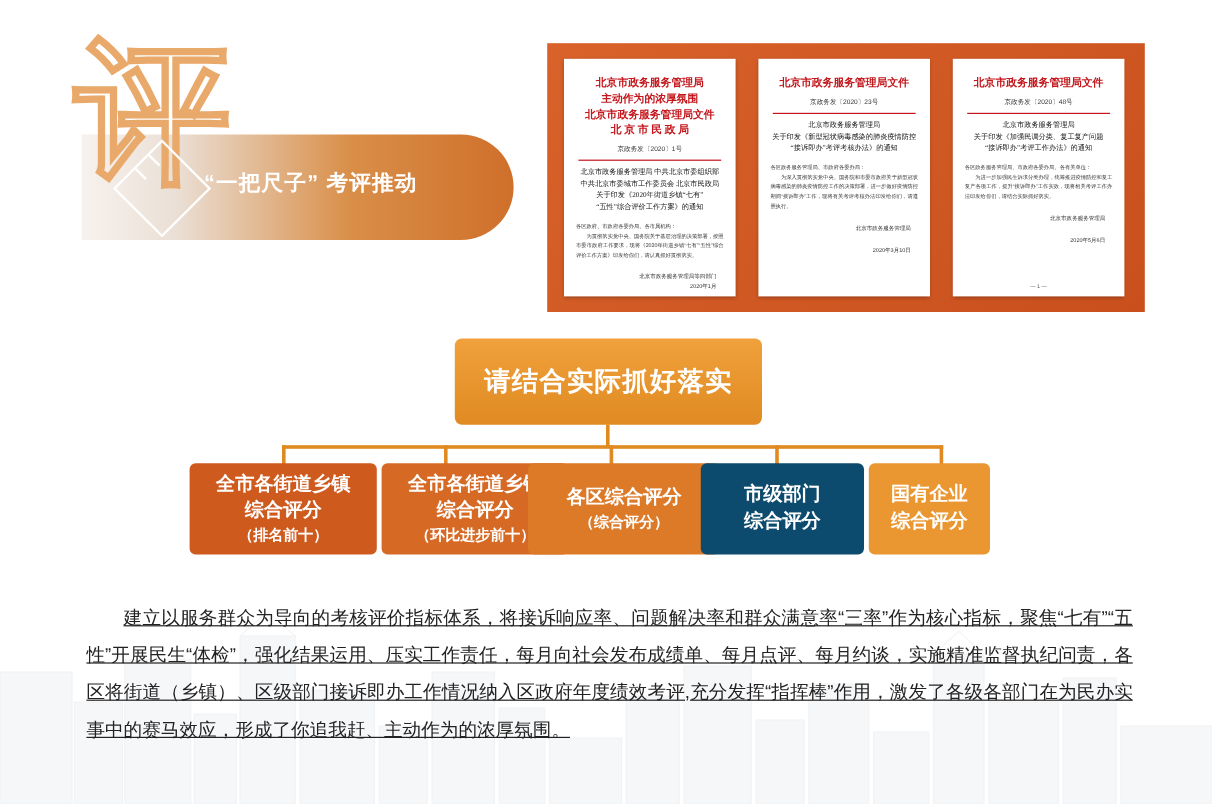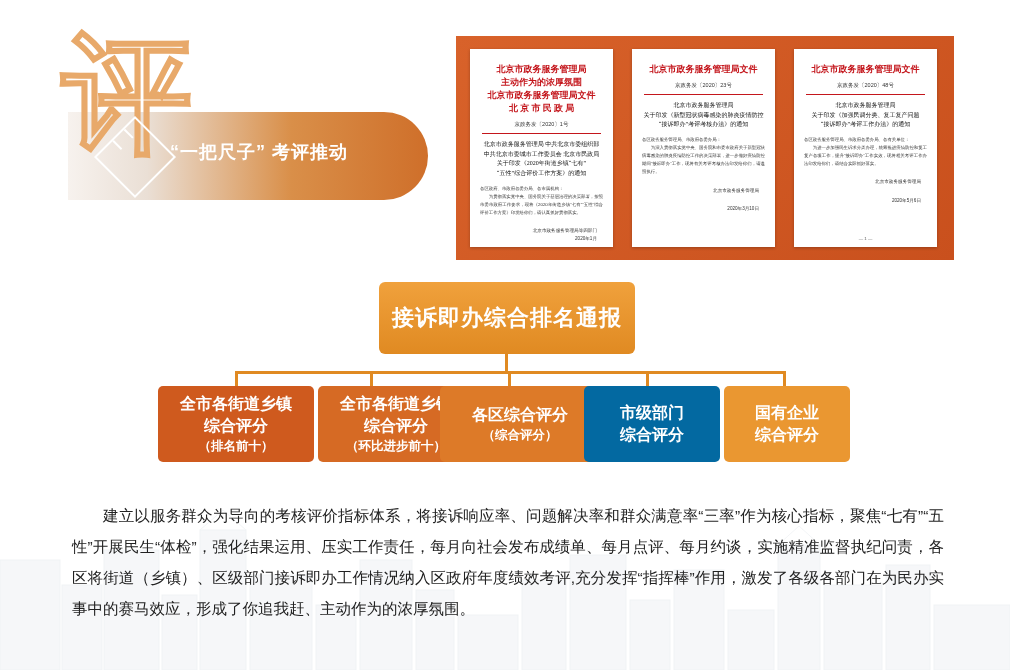--- a/index.html
+++ b/index.html
@@ -214,20 +214,21 @@
     position: absolute;
     left: 72px;
     top: 500px;
     width: 872px;
     font-size: 15.5px;
     color: #222222;
     line-height: 2.0;
     text-align: justify;
     text-indent: 2em;
     font-family: "Liberation Sans", "DejaVu Sans", sans-serif;
+    text-decoration: underline;
   }
 </style>
 </head>
 <body>
 
 <div class="stage">
 
   <svg class="skyline" viewBox="0 0 1010 260" preserveAspectRatio="none">
     <g fill="#eef1f4" stroke="#e2e7ec" stroke-width="1">
       <rect x="0" y="150" width="60" height="110"></rect>
@@ -304,21 +305,21 @@
 “接诉即办”考评工作办法》的通知</div>
       <div class="doc-body" style="white-space:pre-line;">各区政务服务管理局、市政府各委办局、各有关单位：
 　　为进一步加强民生诉求分类办理，统筹推进疫情防控和复工复产各项工作，提升“接诉即办”工作实效，现将相关考评工作办法印发给你们，请结合实际抓好落实。</div>
       <div class="doc-sign">北京市政务服务管理局</div>
       <div class="doc-sign">2020年5月6日</div>
       <div class="doc-foot">— 1 —</div>
     </div>
 
   </div>
 
-  <div class="main-box">接诉即办综合排名通报</div>
+  <div class="main-box">请结合实际抓好落实</div>
 
   <div class="conn" style="left:505px; top:354px; width:3px; height:18px;"></div>
   <div class="conn" style="left:235px; top:371px; width:551px; height:3px;"></div>
   <div class="conn" style="left:235px; top:371px; width:3px; height:16px;"></div>
   <div class="conn" style="left:370px; top:371px; width:3px; height:16px;"></div>
   <div class="conn" style="left:508px; top:371px; width:3px; height:16px;"></div>
   <div class="conn" style="left:646px; top:371px; width:3px; height:16px;"></div>
   <div class="conn" style="left:783px; top:371px; width:3px; height:16px;"></div>
 
   <div class="leaf" style="left:158px; width:156px; background:#cf5a1e;">
@@ -331,25 +332,25 @@
     <div class="l1">全市各街道乡镇</div>
     <div class="l1">综合评分</div>
     <div class="l2">（环比进步前十）</div>
   </div>
 
   <div class="leaf" style="left:440px; width:160px; background:#dd7a28;">
     <div class="l1">各区综合评分</div>
     <div class="l2">（综合评分）</div>
   </div>
 
-  <div class="leaf" style="left:584px; width:136px; background:#0369a1;">
+  <div class="leaf" style="left:584px; width:136px; background:#0c4a6e;">
     <div class="l1">市级部门</div>
     <div class="l1">综合评分</div>
   </div>
 
-  <div class="leaf" style="left:724px; width:126px; background:#ea9731;">
+  <div class="leaf" style="left:724px; width:101px; background:#ea9731;">
     <div class="l1">国有企业</div>
     <div class="l1">综合评分</div>
   </div>
 
   <div class="para">建立以服务群众为导向的考核评价指标体系，将接诉响应率、问题解决率和群众满意率“三率”作为核心指标，聚焦“七有”“五性”开展民生“体检”，强化结果运用、压实工作责任，每月向社会发布成绩单、每月点评、每月约谈，实施精准监督执纪问责，各区将街道（乡镇）、区级部门接诉即办工作情况纳入区政府年度绩效考评,充分发挥“指挥棒”作用，激发了各级各部门在为民办实事中的赛马效应，形成了你追我赶、主动作为的浓厚氛围。</div>
 
 </div>
 
 </body></html>

